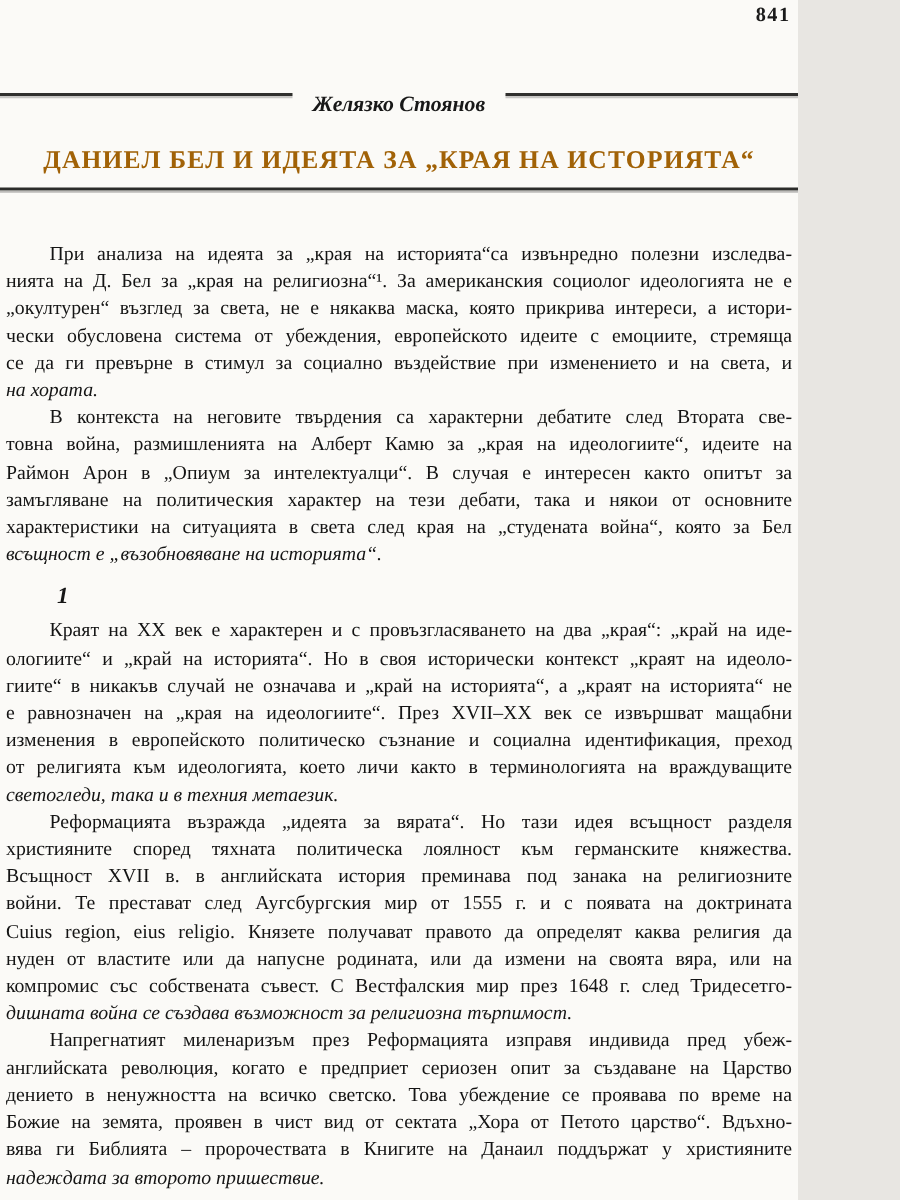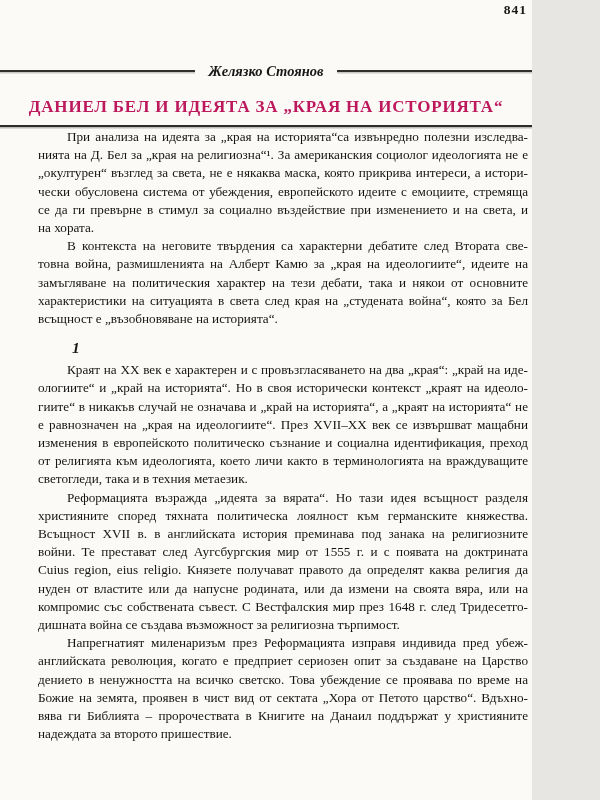--- a/index.html
+++ b/index.html
@@ -21,21 +21,20 @@
     top: 2px; right: 5px;
     font-size: 13.5px;
     font-weight: 700;
     letter-spacing: 1px;
     color: #1a1a1a;
   }
   .author-row {
     position: absolute;
     top: 62px; left: 0; right: 0;
     display: flex;
-    align-items: center;
     height: 18px;
   }
   .rule-seg {
     flex: 1 1 auto;
     height: 0;
     border-top: 2px solid #30302e;
     box-shadow: 0 1.5px 0 rgba(48,48,46,0.25);
   }
   .author-name {
     flex: 0 0 auto;
@@ -47,44 +46,43 @@
     color: #181818;
   }
   .article-title {
     position: absolute;
     top: 97px; left: 0; right: 0;
     text-align: center;
     font-size: 17px;
     font-weight: 700;
     letter-spacing: 0.8px;
     white-space: nowrap;
-    color: #be185d;
+    color: #a16207;
   }
   .title-rule {
     position: absolute;
     top: 125px; left: 0; right: 0;
     height: 0;
     border-top: 2.5px solid #2c2c2a;
     box-shadow: 0 1.5px 0 rgba(44,44,42,0.3);
   }
   .bodytext {
     position: absolute;
-    top: 128px; left: 4px; right: 4px;
+    top: 160px; left: 4px; right: 4px;
     font-size: 13.2px;
     line-height: 18.2px;
     color: #141414;
-    margin-left: 34px;
   }
   .tl {
     text-align: justify;
     text-align-last: justify;
     white-space: normal;
   }
   .tl.first { text-indent: 29px; }
-  .tl.last  { text-align-last: left; }
+  .tl.last  { text-align-last: left; font-style: italic; }
   .section-marker {
     margin: 10px 0 3px 34px;
     height: 20px;
     font-size: 15.5px;
     font-weight: 700;
     font-style: italic;
     line-height: 20px;
     color: #161616;
   }
 </style>
@@ -110,20 +108,21 @@
         <div class="tl first">При анализа на идеята за „края на историята“са извънредно полезни изследва-</div>
         <div class="tl">нията на Д. Бел за „края на религиозна“¹. За американския социолог идеологията не е</div>
         <div class="tl">„окултурен“ възглед за света, не е някаква маска, която прикрива интереси, а истори-</div>
         <div class="tl">чески обусловена система от убеждения, европейското идеите с емоциите, стремяща</div>
         <div class="tl">се да ги превърне в стимул за социално въздействие при изменението и на света, и</div>
         <div class="tl last">на хората.</div>
       </div>
     <div class="para">
         <div class="tl first">В контекста на неговите твърдения са характерни дебатите след Втората све-</div>
         <div class="tl">товна война, размишленията на Алберт Камю за „края на идеологиите“, идеите на</div>
+        <div class="tl">Раймон Арон в „Опиум за интелектуалци“. В случая е интересен както опитът за</div>
         <div class="tl">замъгляване на политическия характер на тези дебати, така и някои от основните</div>
         <div class="tl">характеристики на ситуацията в света след края на „студената война“, която за Бел</div>
         <div class="tl last">всъщност е „възобновяване на историята“.</div>
       </div>
     <div class="section-marker">1</div>
     <div class="para">
         <div class="tl first">Краят на XX век е характерен и с провъзгласяването на два „края“: „край на иде-</div>
         <div class="tl">ологиите“ и „край на историята“. Но в своя исторически контекст „краят на идеоло-</div>
         <div class="tl">гиите“ в никакъв случай не означава и „край на историята“, а „краят на историята“ не</div>
         <div class="tl">е равнозначен на „края на идеологиите“. През XVII–XX век се извършват мащабни</div>

